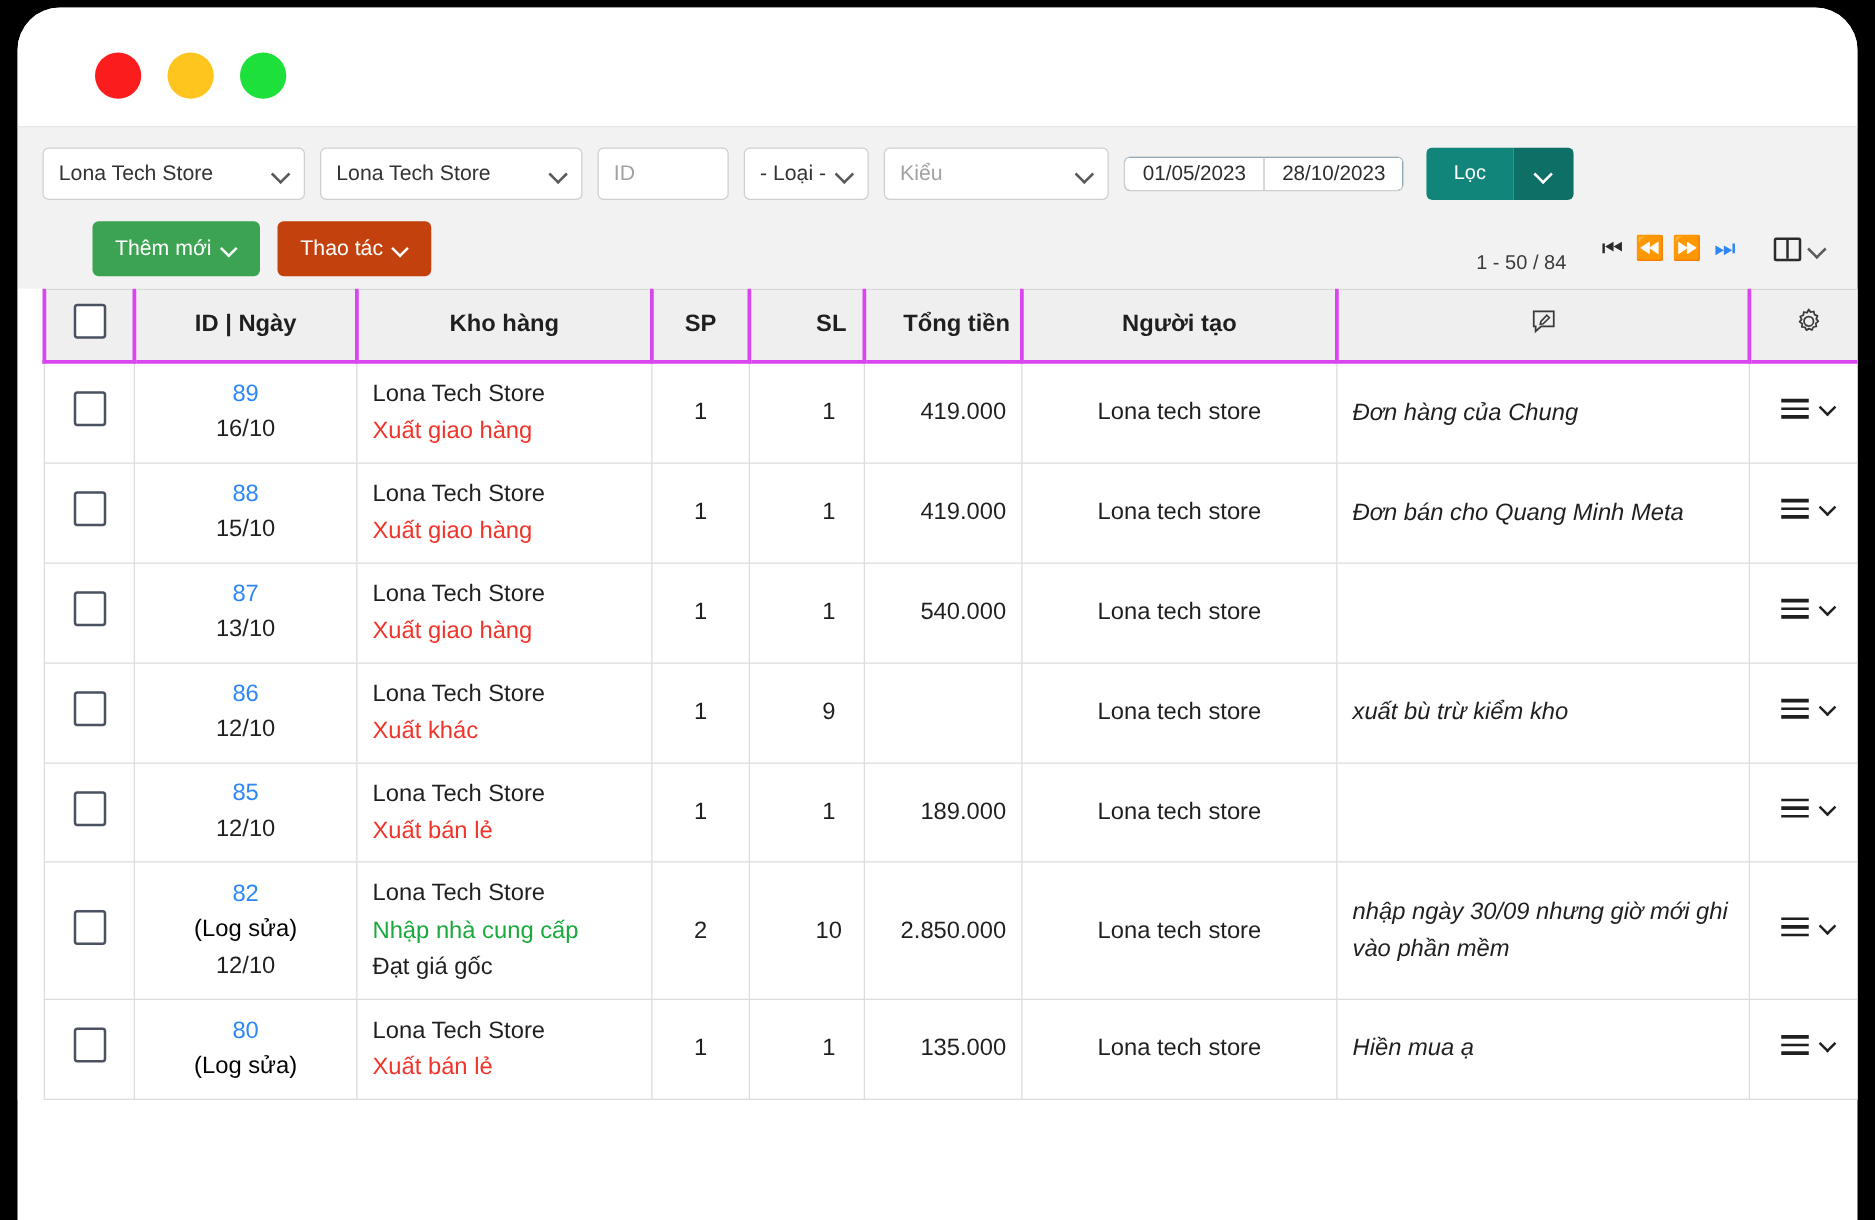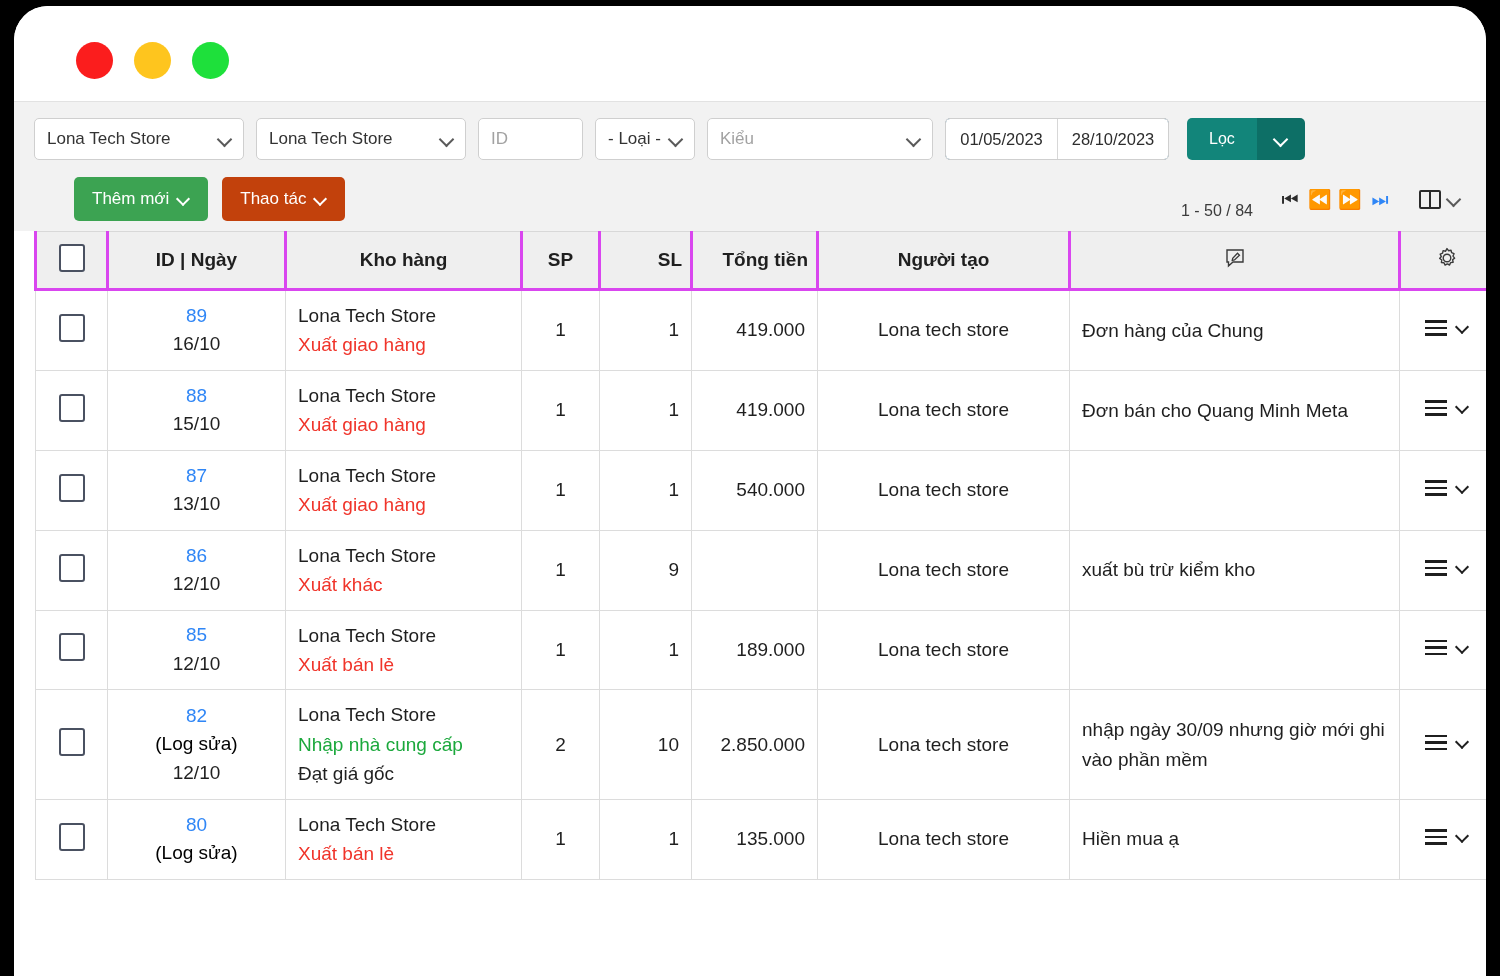--- a/index.html
+++ b/index.html
@@ -71,25 +71,25 @@
     left: 0; top: 1px;
     width: 9px; height: 9px;
     border-right: 2px solid #5a5a5a;
     border-bottom: 2px solid #5a5a5a;
     transform: rotate(45deg);
   }
   .w-store1 { width: 210px; }
   .w-store2 { width: 210px; }
   .w-id     { width: 105px; }
   .w-loai   { width: 100px; text-align: center; }
-  .w-kieu   { width: 226px; text-align: right; }
+  .w-kieu   { width: 180px; text-align: right; }
   .placeholder-txt { color: #a2a2a2; }
   .dategroup {
     display: flex;
-    height: 42px;
+    height: 28px;
     border: 1px solid #cfcfcf;
     border-radius: 5px;
     overflow: hidden;
     background: #0c4a6e;
   }
   .dategroup .dcell {
     width: 111px;
     display: flex;
     align-items: center;
     justify-content: center;
@@ -211,41 +211,41 @@
     padding: 10px 12px;
     font-size: 19px;
     color: #1f1f1f;
     vertical-align: middle;
     background: #fff;
   }
   .c-check { width: 72px; text-align: center; }
   .c-id    { width: 178px; text-align: center; }
   .c-kho   { width: 236px; }
   .c-sp    { width: 78px;  text-align: center; }
-  .c-sl    { width: 92px;  text-align: right; padding-left: 47px; }
+  .c-sl    { width: 92px;  text-align: center; padding-left: 47px; }
   .c-tien  { width: 126px; text-align: right; }
   .c-nguoi { width: 252px; text-align: center; }
   .c-note  { width: 330px; }
   .c-act   { width: 94px;  text-align: center; }
 
   .cbox {
     width: 26px; height: 28px;
     border: 2px solid #4a5161;
     border-radius: 3px;
     display: inline-block;
     background: #fff;
   }
   .id-link { color: #2f86f6; display: block; line-height: 1.5; }
   .id-log  { color: #000000; display: block; line-height: 1.5; }
   .id-date { color: #1f1f1f; display: block; line-height: 1.5; }
   .kho-name { display: block; line-height: 1.55; color: #1f1f1f; }
   .kho-type-red   { display: block; line-height: 1.55; color: #f0342a; }
   .kho-type-green { display: block; line-height: 1.55; color: #1ba83c; }
   .kho-extra { display: block; line-height: 1.55; color: #1f1f1f; }
-  .note-txt { line-height: 1.55; }
+  .note-txt { line-height: 1.55; font-style: italic; }
 
   .row-act {
     display: inline-flex;
     align-items: center;
     gap: 10px;
   }
   .hamb {
     width: 22px; height: 16px;
     display: inline-block;
     position: relative;

